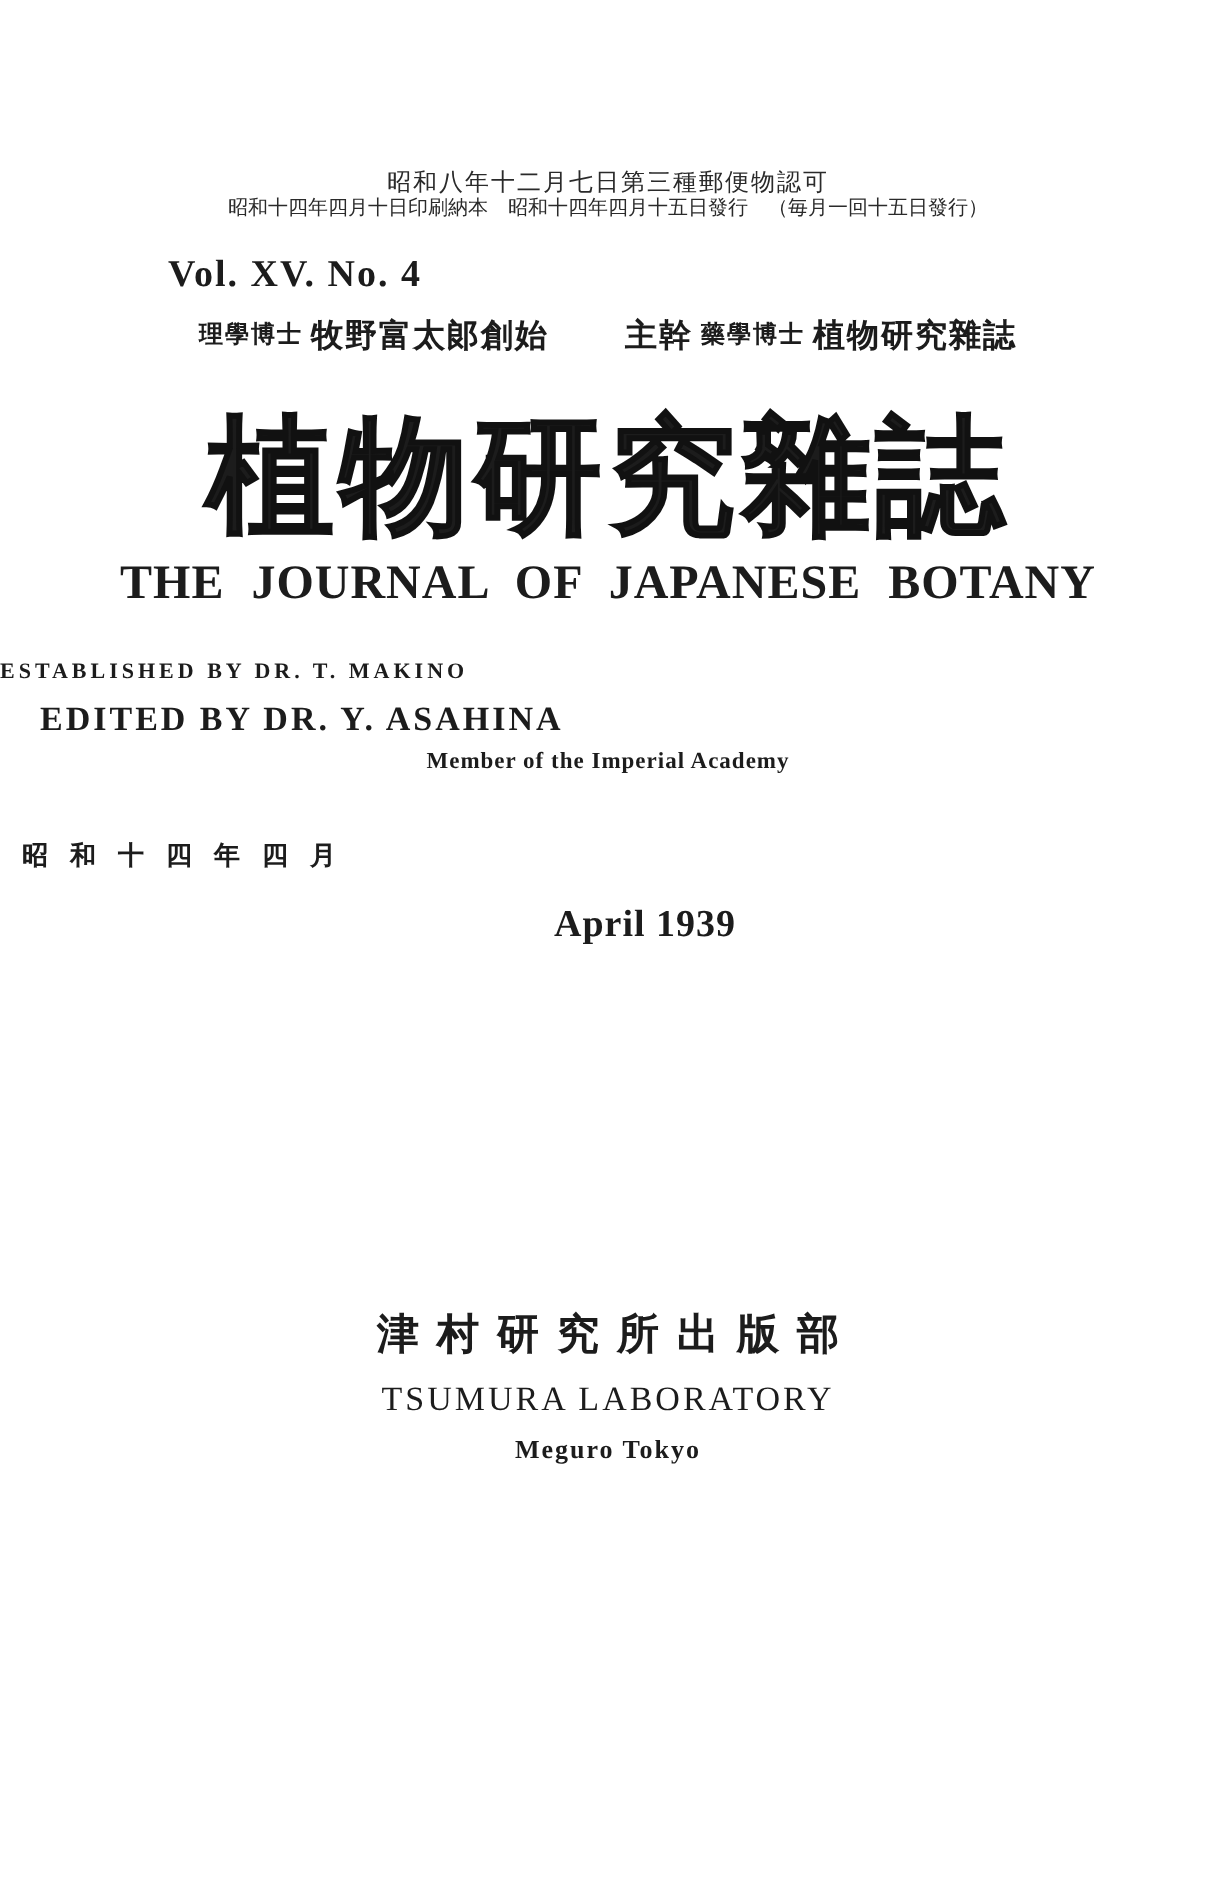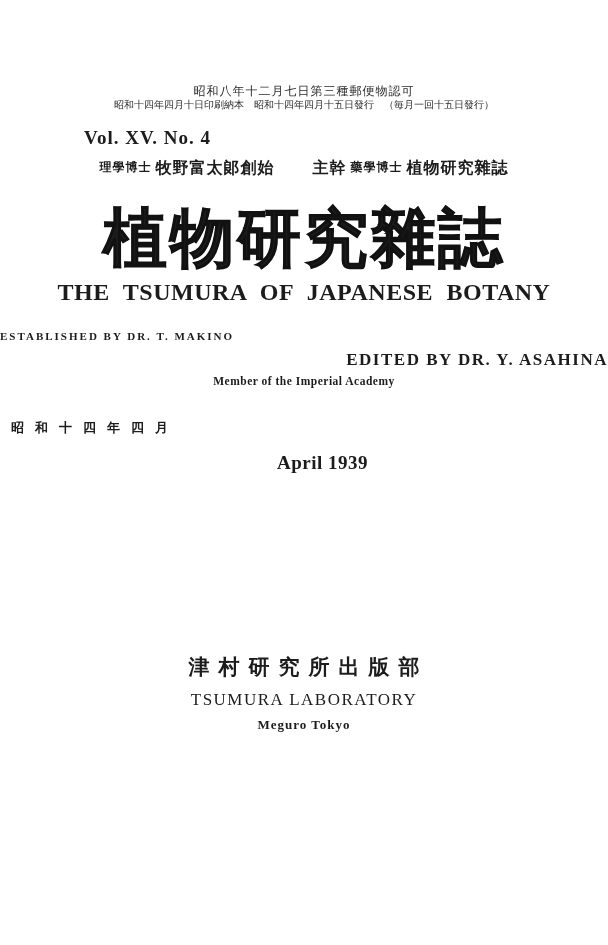--- a/index.html
+++ b/index.html
@@ -92,21 +92,21 @@
     white-space: nowrap;
   }
   .established-line {
     margin-top: 24px;
     font-size: 11px;
     font-weight: bold;
     letter-spacing: 2px;
   }
   .edited-line {
     margin-top: 8px;
-    text-align: right;
+    text-align: left;
     font-size: 17px;
     font-weight: bold;
     letter-spacing: 1.5px;
     padding-left: 20px;
   }
   .affiliation {
     margin-top: 5px;
     text-align: center;
     font-size: 11.5px;
     line-height: 13.5px;
@@ -178,21 +178,21 @@
     <span class="cred-small">理學博士</span>
     <span class="cred-large">牧野富太郞創始</span>
     <span class="cred-gap"></span>
     <span class="cred-large">主幹</span>
     <span class="cred-small">藥學博士</span>
     <span class="cred-large">植物研究雜誌</span>
   </div>
 
   <div class="main-title">植物研究雜誌</div>
 
-  <div class="english-title">THE TSUMURA OF JAPANESE BOTANY</div>
+  <div class="english-title">THE JOURNAL OF JAPANESE BOTANY</div>
 
   <div class="established-line">ESTABLISHED BY DR. T. MAKINO</div>
 
   <div class="edited-line">EDITED BY DR. Y. ASAHINA</div>
 
   <div class="affiliation">
     <div>Member of the Imperial Academy</div>
   </div>
 
   <div class="date-jp">昭和十四年四月</div>

